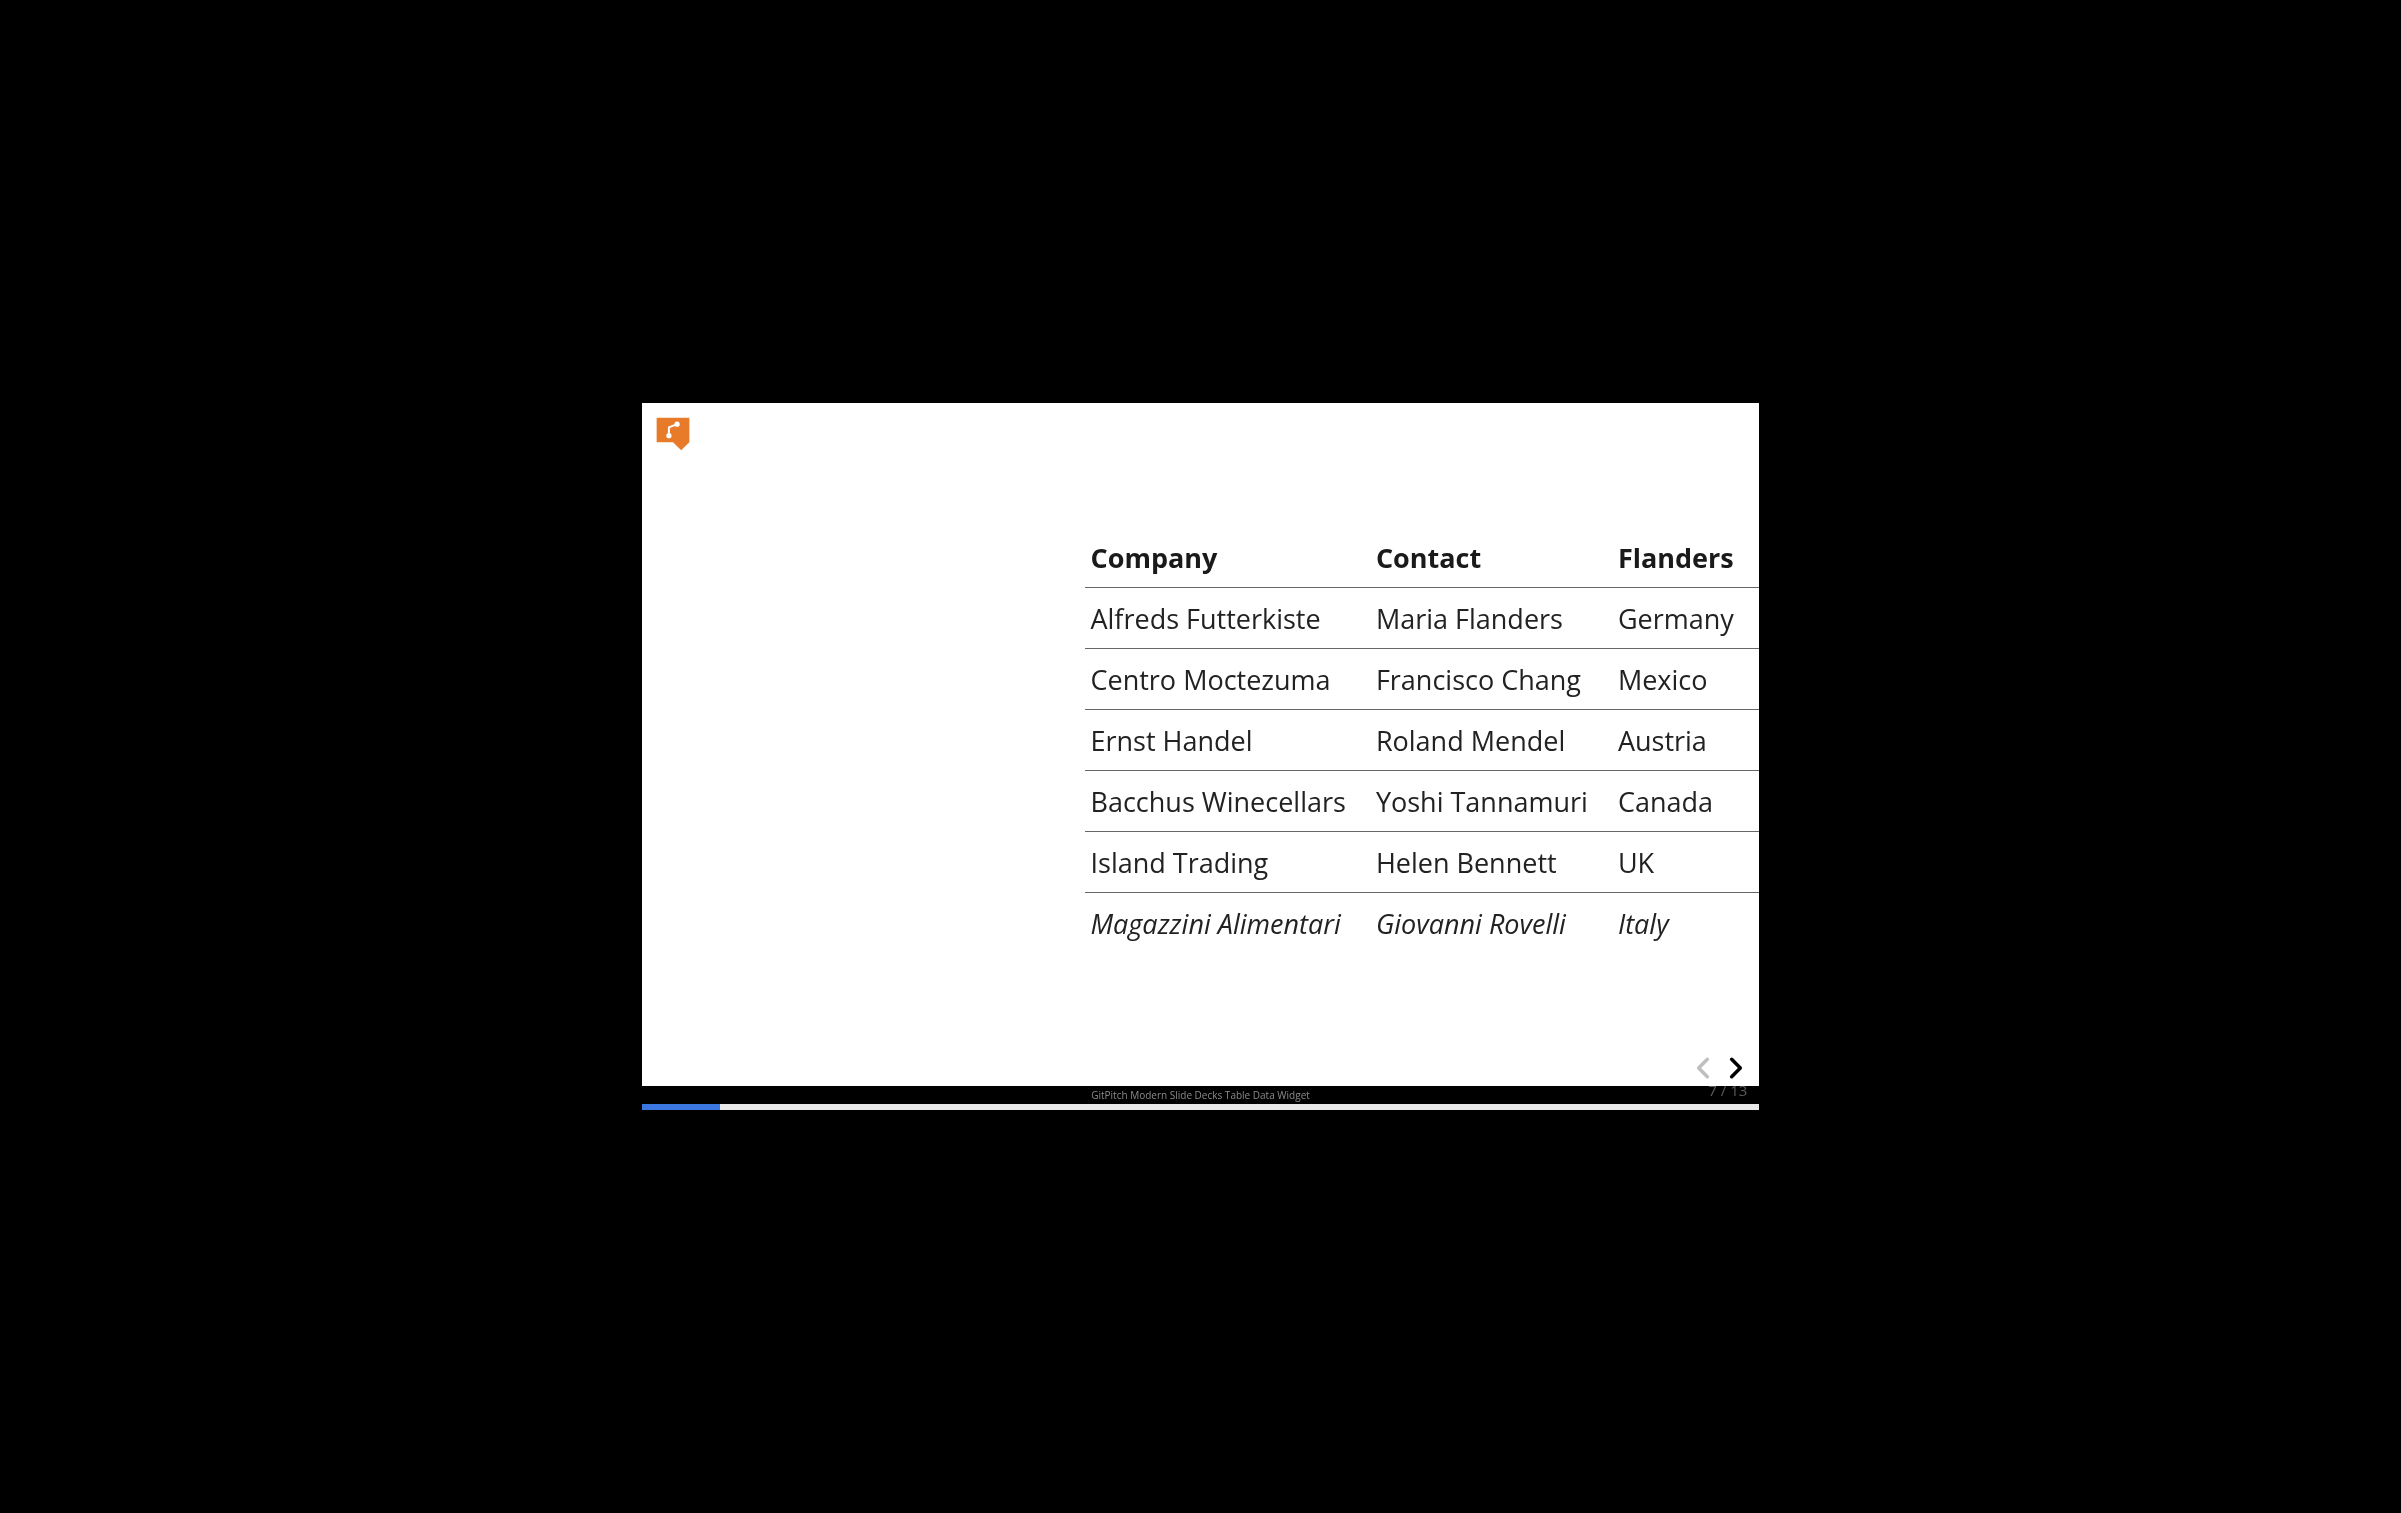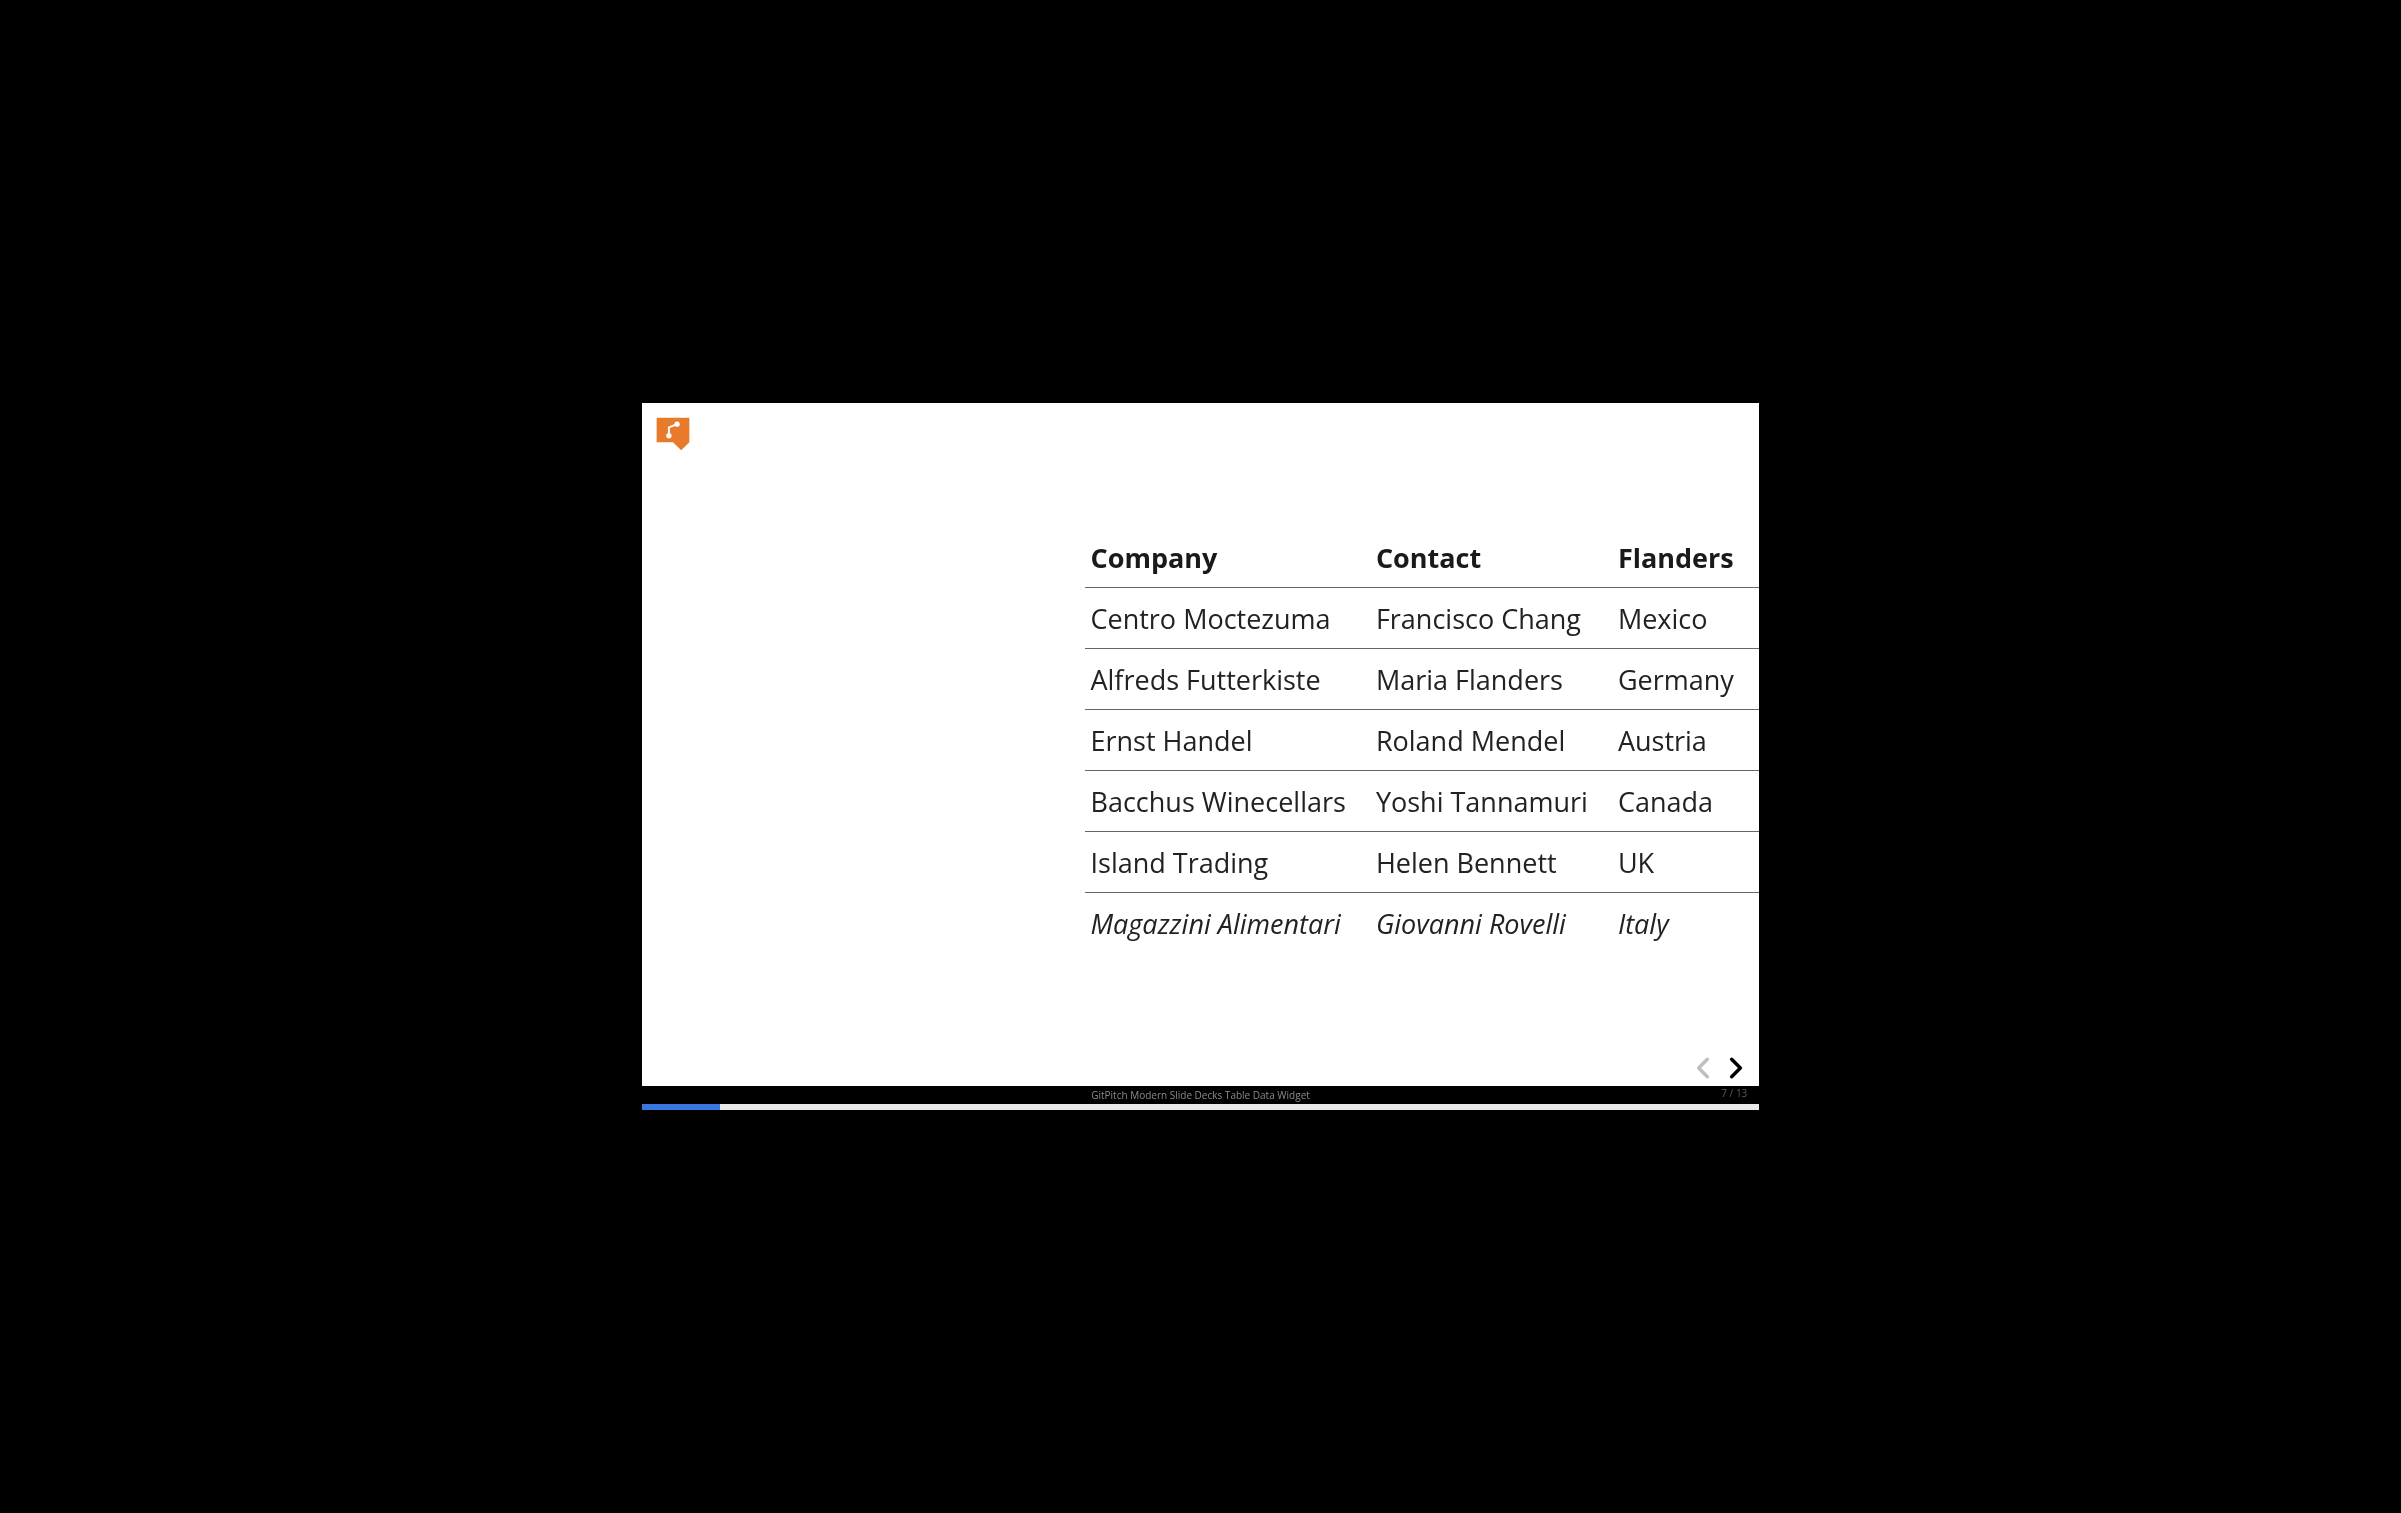--- a/index.html
+++ b/index.html
@@ -90,21 +90,21 @@
     display: flex;
     align-items: center;
     justify-content: center;
     font-size: 10px;
     color: #8a8a8a;
   }
   .page-counter {
     position: absolute;
     right: 11.5px;
     bottom: 10px;
-    font-size: 10px;
+    font-size: 15px;
     color: #5a5a5a;
   }
   .progress-track {
     position: absolute;
     left: 0; right: 0; bottom: 0;
     height: 6.6px;
     background: #e9e9e9;
   }
   .progress-fill {
     height: 100%;
@@ -130,28 +130,28 @@
       <table class="data">
         <thead>
           <tr>
             <th>Company</th>
             <th>Contact</th>
             <th>Flanders</th>
           </tr>
         </thead>
         <tbody id="table-body">
             <tr>
+              <td>Alfreds Futterkiste</td>
+              <td>Maria Flanders</td>
+              <td>Germany</td>
+            </tr>
+            <tr>
               <td>Centro Moctezuma</td>
               <td>Francisco Chang</td>
               <td>Mexico</td>
-            </tr>
-            <tr>
-              <td>Alfreds Futterkiste</td>
-              <td>Maria Flanders</td>
-              <td>Germany</td>
             </tr>
             <tr>
               <td>Ernst Handel</td>
               <td>Roland Mendel</td>
               <td>Austria</td>
             </tr>
             <tr>
               <td>Bacchus Winecellars</td>
               <td>Yoshi Tannamuri</td>
               <td>Canada</td>

